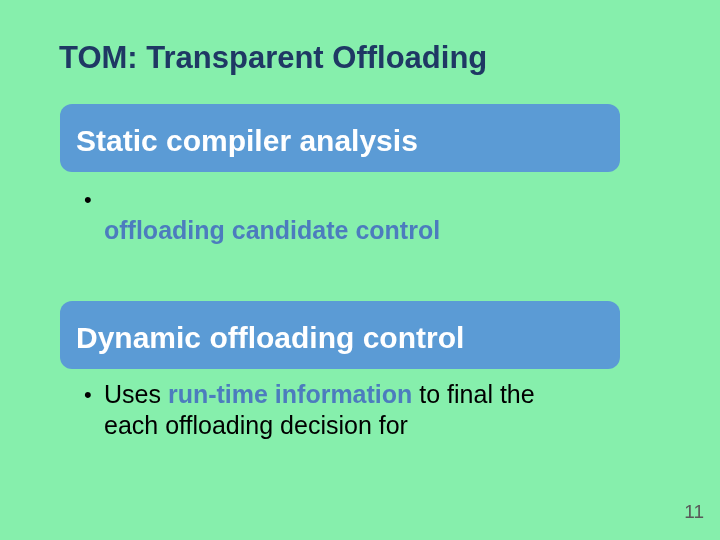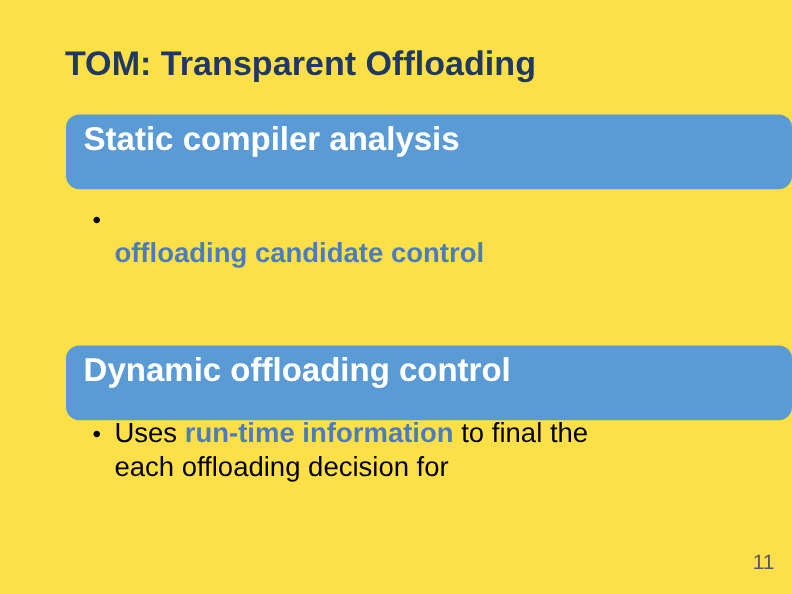--- a/index.html
+++ b/index.html
@@ -4,49 +4,49 @@
 <style>
   html, body {
     margin: 0;
     padding: 0;
     background: #ffffff;
   }
   .slide {
     position: relative;
     width: 720px;
     height: 540px;
-    background: #fde047;
+    background: #86efac;
     overflow: hidden;
     font-family: "Liberation Sans", sans-serif;
   }
   .slide-title {
     position: absolute;
     left: 59px;
     top: 40px;
     font-size: 31px;
     font-weight: bold;
     color: #1F3864;
     letter-spacing: 0px;
     white-space: nowrap;
   }
   .header-box {
     position: absolute;
     left: 60px;
-    width: 660px;
+    width: 560px;
     height: 68px;
     background: #5B9BD5;
     border-radius: 12px;
     display: flex;
-    align-items: flex-start;
+    align-items: center;
     box-sizing: border-box;
     padding-left: 16px;
     padding-top: 6px;
   }
   .header-box.box-1 { top: 104px; }
-  .header-box.box-2 { top: 301px; margin-top: 13px; }
+  .header-box.box-2 { top: 301px; }
   .header-box .header-label {
     color: #ffffff;
     font-weight: bold;
     font-size: 30px;
     white-space: nowrap;
   }
   .bullet-item {
     position: absolute;
     left: 84px;
     display: flex;

